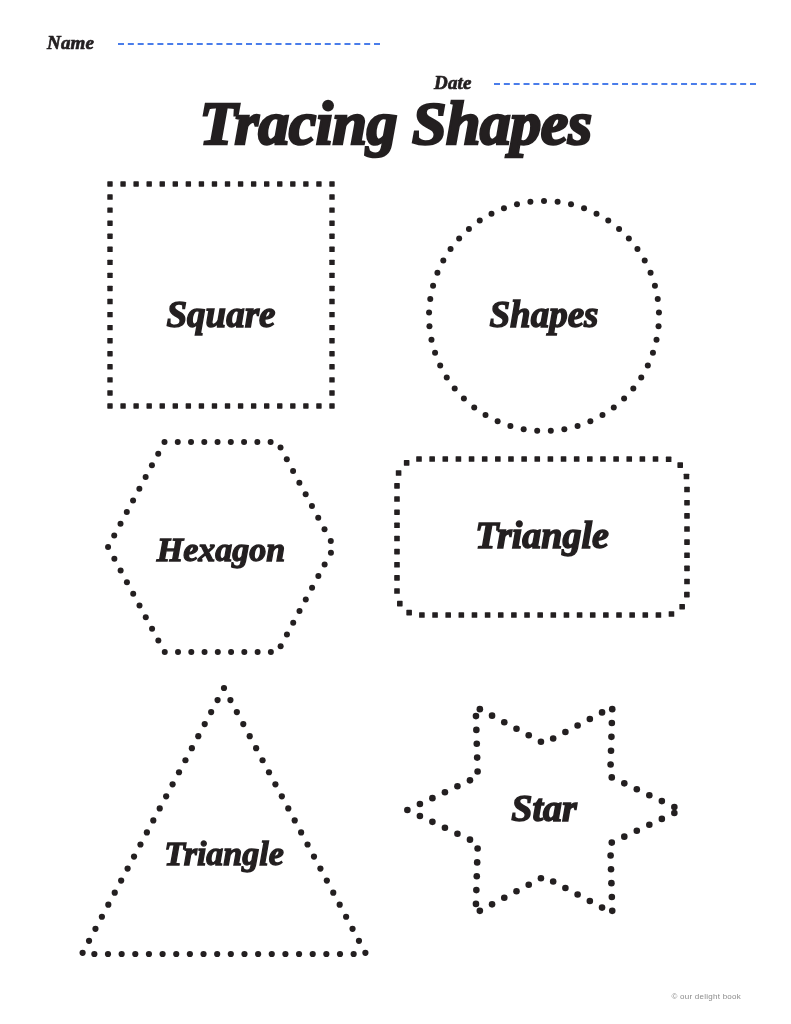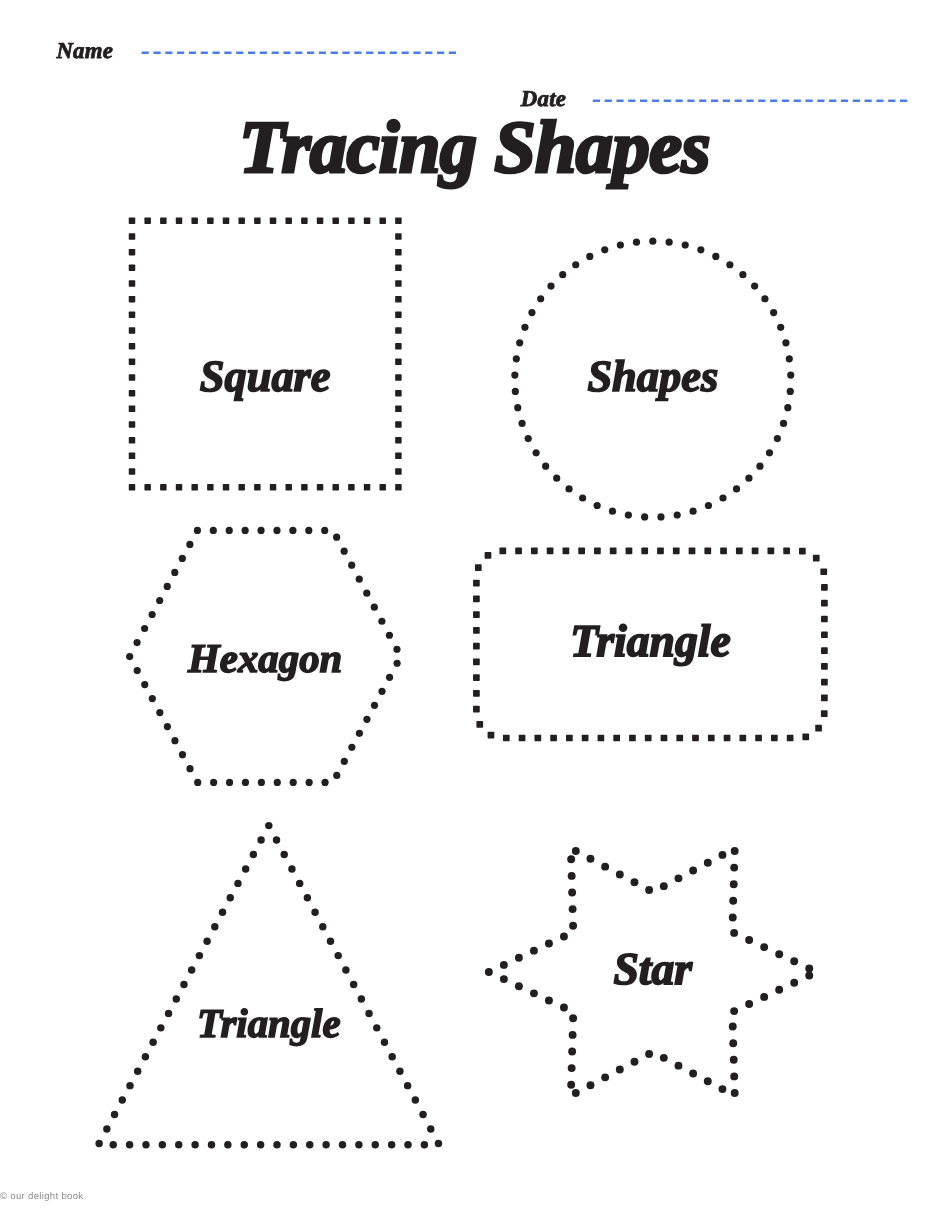--- a/index.html
+++ b/index.html
@@ -122,21 +122,21 @@
   .label-rectangle { left: 392px; top: 501px; width: 300px; font-size: 38px; -webkit-text-stroke: 1.5px #231f20; }
   .label-triangle  { left: 78px;  top: 823px; width: 292px; font-size: 34px; -webkit-text-stroke: 1.3px #231f20; }
   .label-star      { left: 406px; top: 774px; width: 276px; font-size: 38px; -webkit-text-stroke: 1.5px #231f20; }
 
   
   .footer-credit {
     position: absolute;
     left: 0;
     top: 992px;
     width: 741px;
-    text-align: left;
+    text-align: right;
     font-family: "Liberation Sans", "DejaVu Sans", sans-serif;
     font-size: 8px;
     letter-spacing: 0.25px;
     color: #8b8b8b;
   }
 </style>
 </head>
 <body>
 
 <div class="page">

